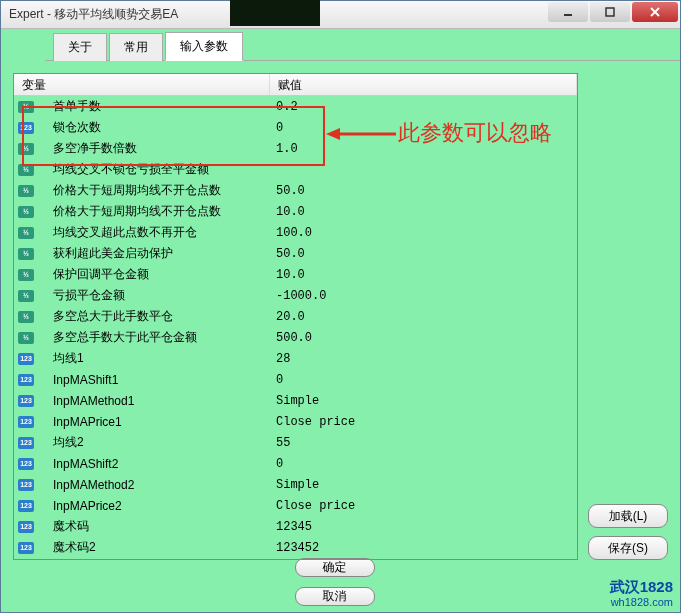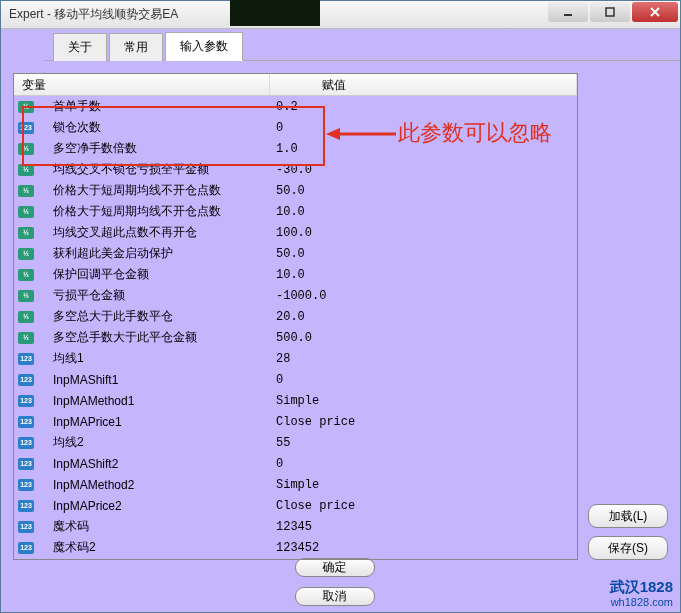--- a/index.html
+++ b/index.html
@@ -1,34 +1,34 @@
 <!DOCTYPE html>
 <html><head>
 <meta charset="utf-8">
 <style>
   * { box-sizing: border-box; margin: 0; padding: 0; font-family: "Microsoft YaHei", "SimSun", Arial, sans-serif; }
   body { background: #d0d0d0; width: 681px; height: 613px; overflow: hidden; position: relative; }
-  .window { width: 681px; height: 613px; background: #c4b5fd; border: 1px solid #5a7a9a; display: flex; flex-direction: column; }
+  .window { width: 681px; height: 613px; background: #86efac; border: 1px solid #5a7a9a; display: flex; flex-direction: column; }
   .titlebar { height: 28px; background: linear-gradient(to bottom, #f8f8f8, #e4e4e4); border-bottom: 1px solid #bbb; display: flex; align-items: center; padding-left: 8px; font-size: 12px; color: #333; }
   .titlebar .spacer { flex: 1; }
   .tb-btn { width: 40px; height: 20px; margin-right: 2px; display: flex; align-items: center; justify-content: center; border-radius: 3px; margin-top: -6px; }
   .tb-btn.close { background: linear-gradient(#e07070,#c03030); width: 46px; }
   .tb-btn.max, .tb-btn.min { background: linear-gradient(#eee,#ccc); }
   .tb-btn svg { display: block; }
   .bg-strip { position: absolute; top: 0; left: 230px; width: 90px; height: 26px; background: #0c1a0c; z-index: 0; pointer-events:none; }
   .bg-strip span { color: #c83232; font-size: 9px; position:absolute; top:4px; left:45px;}
   .tab-row { height: 28px; display: flex; align-items: flex-end; padding-left: 8px; border-bottom: 1px solid #aaa; font-size: 12px; margin-top: 4px; margin-left: 44px; }
   .tab { padding: 5px 14px; border: 1px solid #aaa; border-bottom: none; background: #eee; margin-right: 2px; cursor: pointer; position: relative; top: 1px; }
   .tab.active { background: #fff; border-bottom: 1px solid #fff; }
   .content { flex: 1; display: flex; gap: 10px; padding: 12px 12px 8px 12px; }
   .grid-wrap { flex: 1; border: 1px solid #888; position: relative; }
   .grid-header { display: flex; height: 22px; background: linear-gradient(#fdfdfd,#ececec); border-bottom: 1px solid #ccc; font-size: 12px; }
   .gh-cell { padding: 3px 8px; border-right: 1px solid #ddd; }
   .gh-var { width: 256px; }
-  .gh-val { flex: 1; margin-left: 44px; }
+  .gh-val { flex: 1; }
   .grid-body { overflow: auto; height: calc(100% - 22px); }
   .row { display: flex; align-items: center; height: 21px; font-size: 12px; cursor: default; }
   .row:nth-child(even) { }
   .cell-var { width: 256px; padding-left: 4px; display: flex; align-items: center; gap: 19px; }
   .cell-val { flex: 1; padding-left: 6px; font-family: "Courier New", monospace; font-size: 12px; }
   .type-badge { display: inline-flex; width: 16px; height: 12px; border-radius: 2px; align-items: center; justify-content: center; font-size: 7px; color: #fff; font-weight: bold; }
   .type-dbl { background: #2b9a78; }
   .type-int { background: #2b7ec9; }
   .var-text { white-space: nowrap; }
   .side-buttons { width: 80px; display: flex; flex-direction: column; justify-content: flex-end; gap: 8px; padding-bottom: 0; }
@@ -103,21 +103,20 @@
               <span class="type-badge type-dbl">½</span>
               <span class="var-text">多空净手数倍数</span>
             </div>
             <div class="cell-val">1.0</div>
           </div>
           <div class="row">
             <div class="cell-var">
               <span class="type-badge type-dbl">½</span>
               <span class="var-text">均线交叉不锁仓亏损全平金额</span>
             </div>
-            <div class="cell-val">-30.0</div>
           </div>
           <div class="row">
             <div class="cell-var">
               <span class="type-badge type-dbl">½</span>
               <span class="var-text">价格大于短周期均线不开仓点数</span>
             </div>
             <div class="cell-val">50.0</div>
           </div>
           <div class="row">
             <div class="cell-var">

